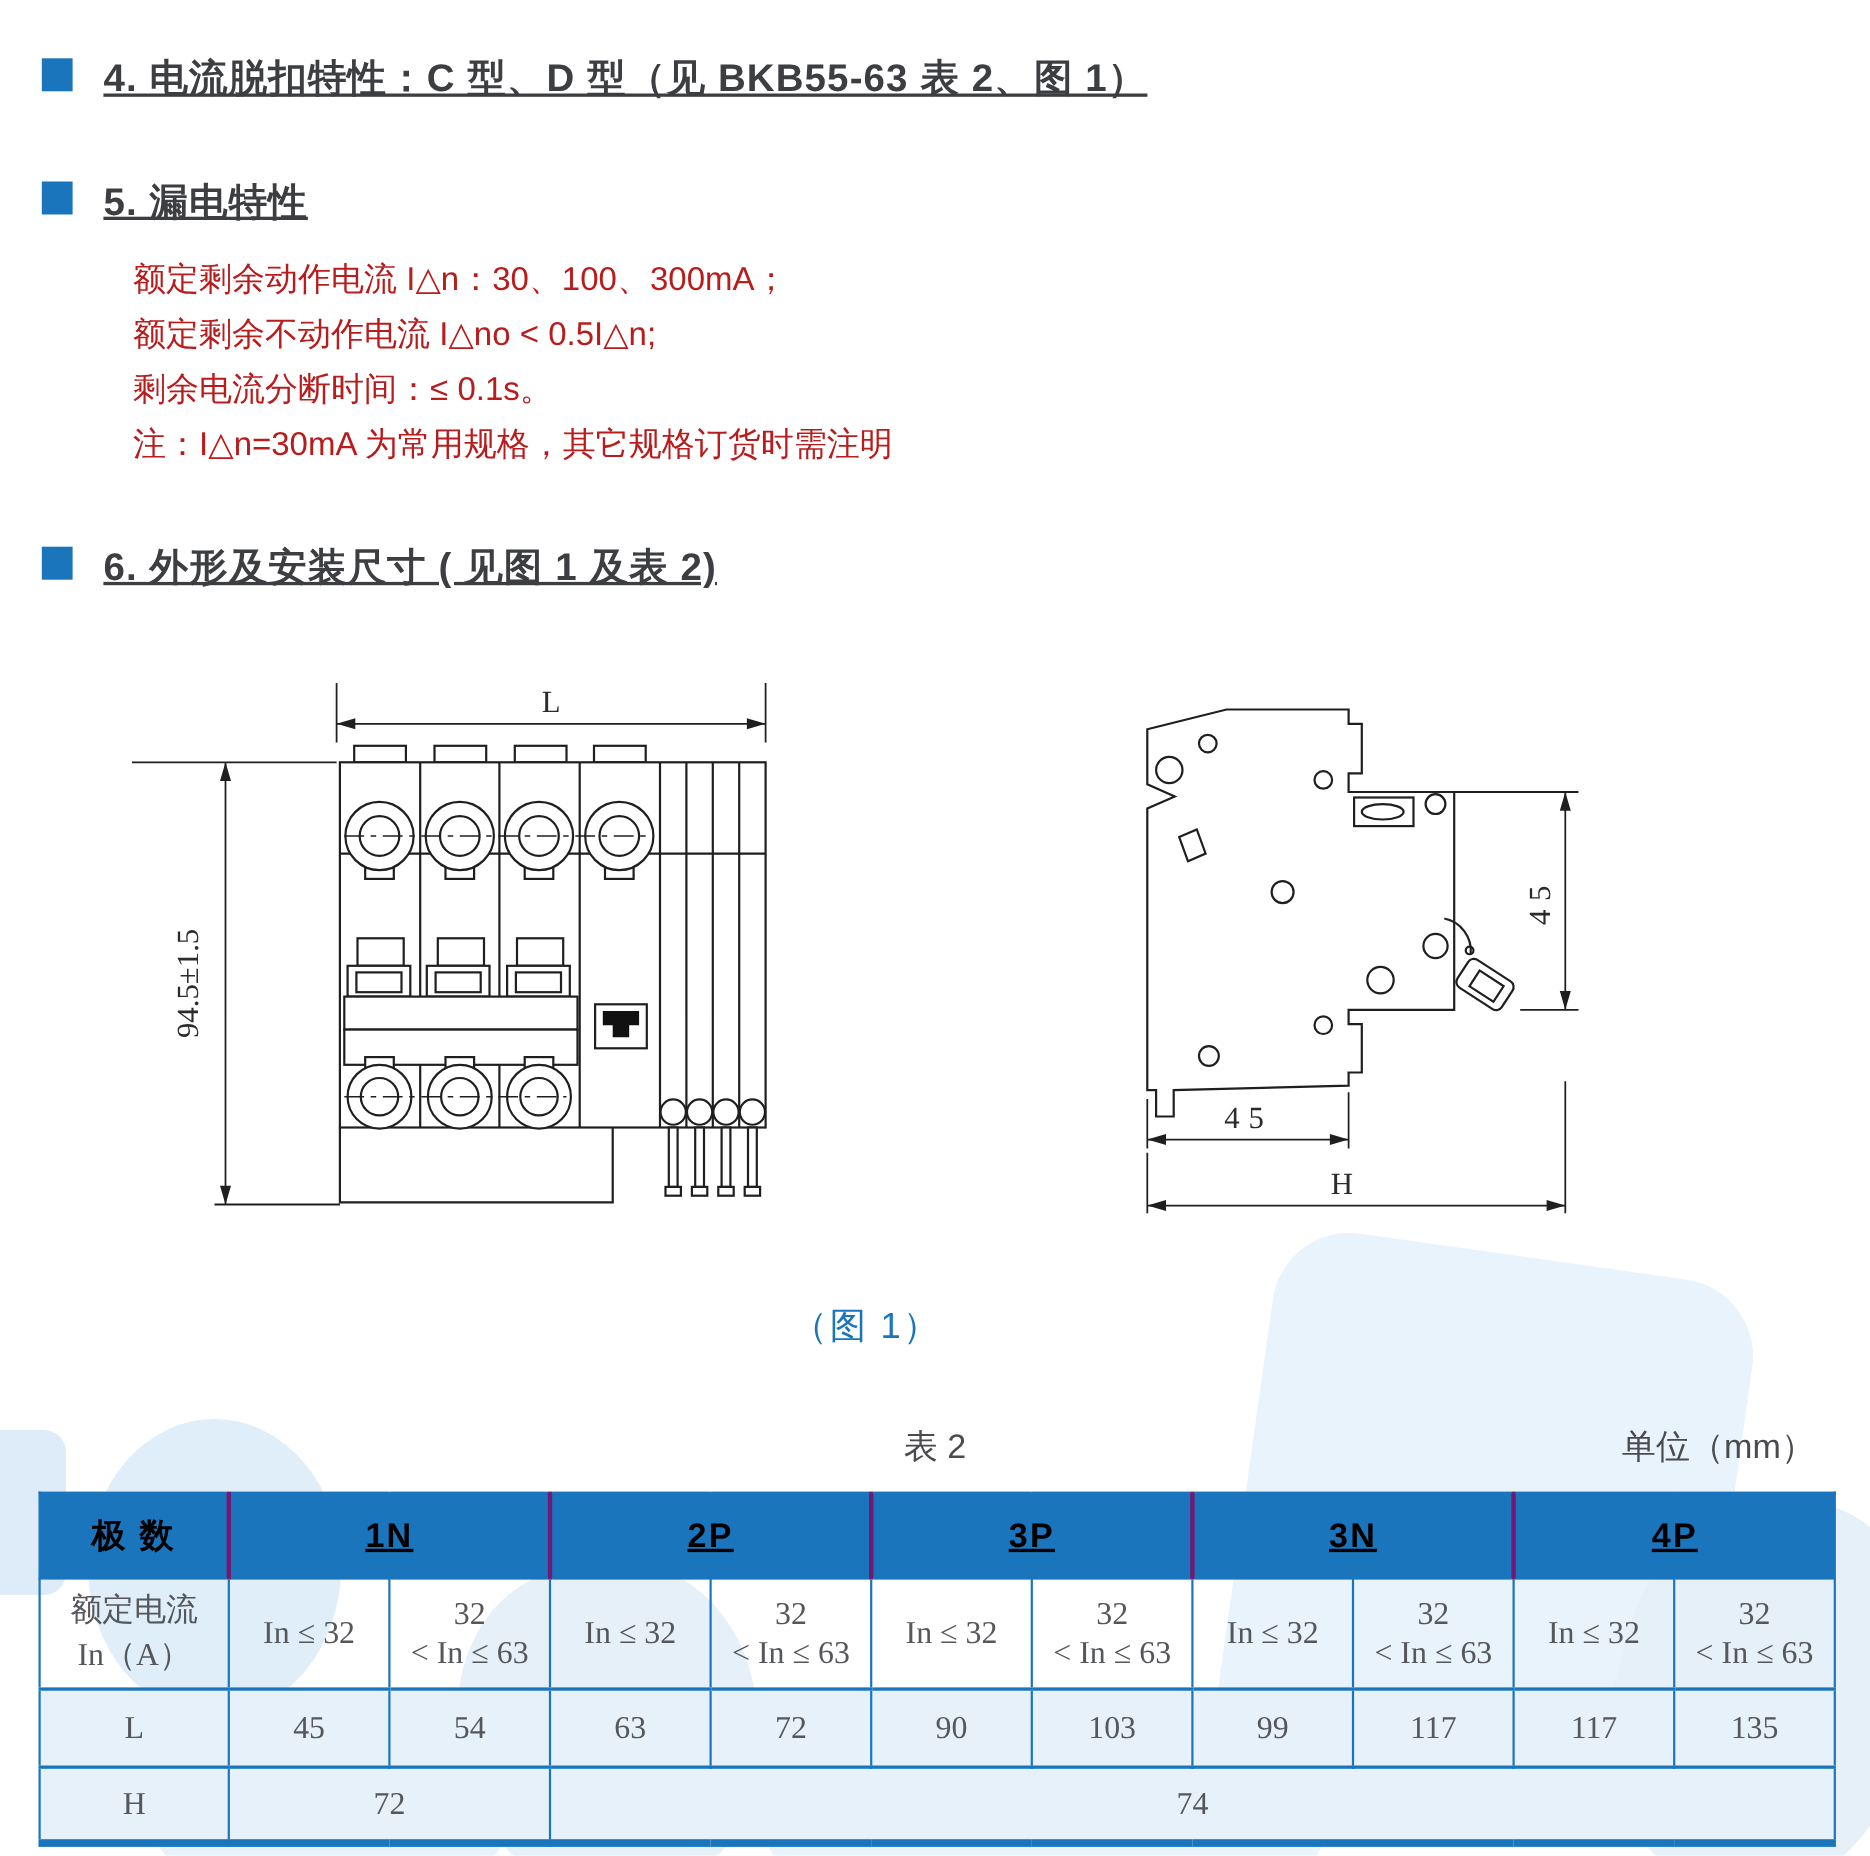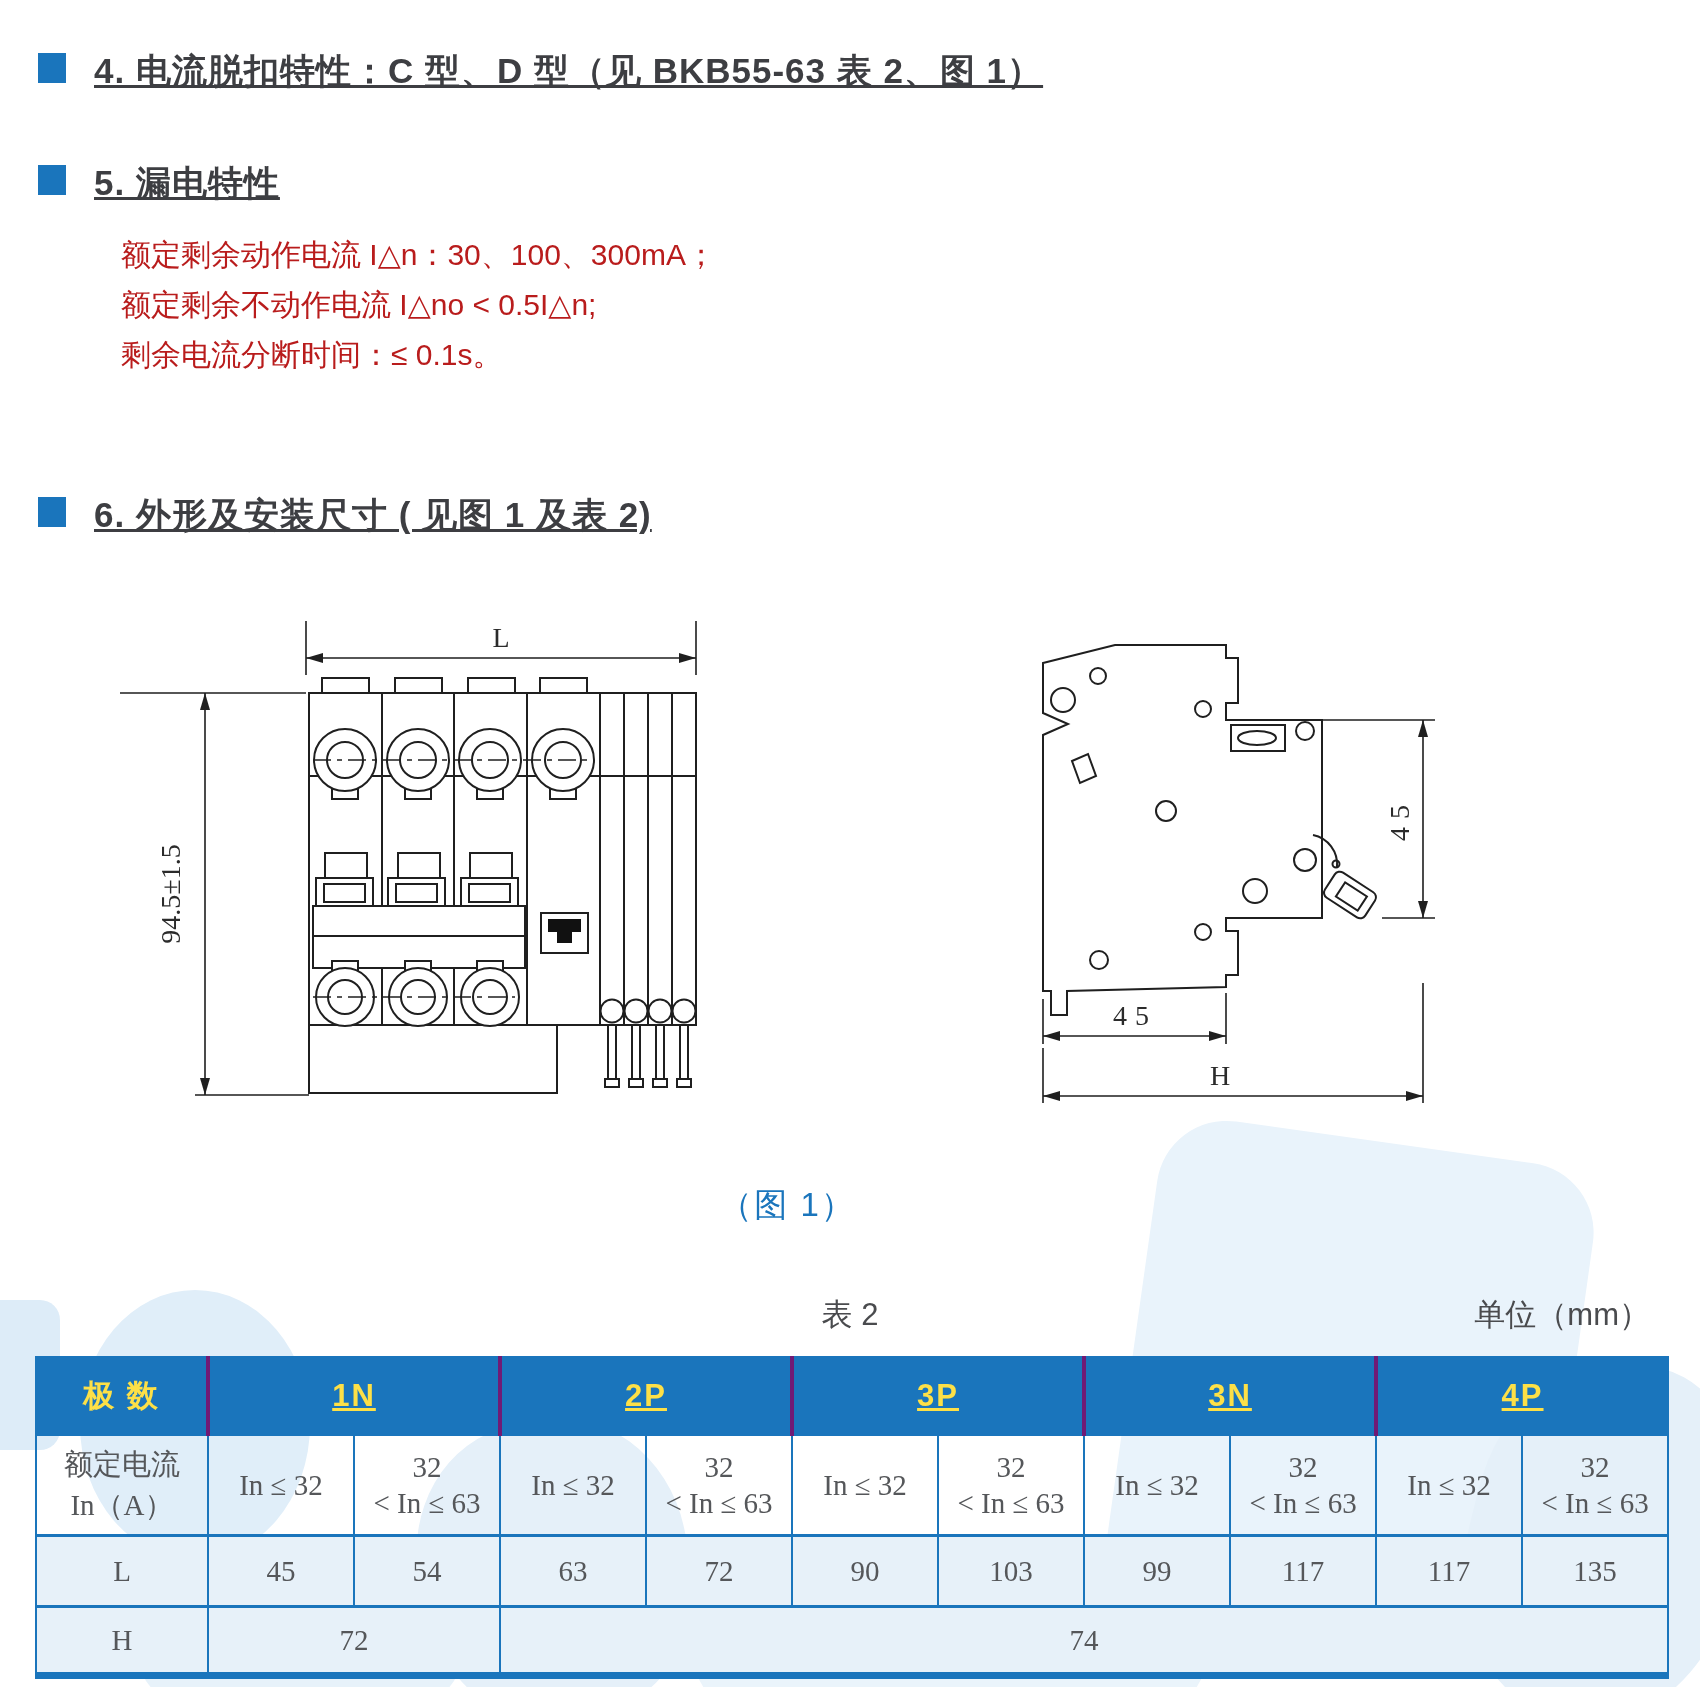--- a/index.html
+++ b/index.html
@@ -31,21 +31,21 @@
 
   .tbl-caption{position:absolute;left:0;top:1294px;width:1700px;text-align:center;
                font-size:31px;color:#4a4b4e;}
   .tbl-unit{position:absolute;right:50px;top:1294px;font-size:31px;color:#4a4b4e;}
 
   
   .dim-table{position:absolute;left:35px;top:1356px;width:1632px;border-collapse:collapse;table-layout:fixed;
              border:2px solid #1a75bc;border-bottom:7px solid #1a75bc;z-index:1;
              font-family:"Liberation Serif",serif;color:#55575a;}
   .dim-table col.c0{width:172px;} .dim-table col.cv{width:146px;}
-  .dim-table thead th{background:#1a75bc;color:#fde047;font-family:"Liberation Sans",sans-serif;
+  .dim-table thead th{background:#1a75bc;color:#000000;font-family:"Liberation Sans",sans-serif;
              font-size:31px;font-weight:bold;height:74px;letter-spacing:2px;border:none;}
   .dim-table thead th + th{border-left:4px solid #701a75;text-decoration:underline;}
   .dim-table td{border:2px solid #1a75bc;text-align:center;font-size:29px;}
   .row-rated td{height:96px;background:transparent;}
   .row-rated .two-line div{line-height:36px;}
   .row-rated .lbl div{line-height:41px;font-size:29px;}
   .row-l td{height:66px;background:#e7f1f9;border-top:3px solid #1a75bc;}
   .row-h td{height:62px;background:#e7f1f9;border-top:3px solid #1a75bc;}
 
   
@@ -78,20 +78,21 @@
 
     <div class="sec sec5">
       <span class="bullet"></span>
       <span class="sec-title">5. 漏电特性</span>
     </div>
 
     <div class="para">
       <p>额定剩余动作电流 I△n：30、100、300mA；</p>
       <p>额定剩余不动作电流 I△no &lt; 0.5I△n;</p>
       <p>剩余电流分断时间：≤ 0.1s。</p>
+      <p>注：I△n=30mA 为常用规格，其它规格订货时需注明</p>
     </div>
 
     <div class="sec sec6">
       <span class="bullet"></span>
       <span class="sec-title">6. 外形及安装尺寸 ( 见图 1 及表 2)</span>
     </div>
 
     <div class="figure-wrap">
       <svg width="1700" height="555" viewBox="0 0 1700 555">
 

